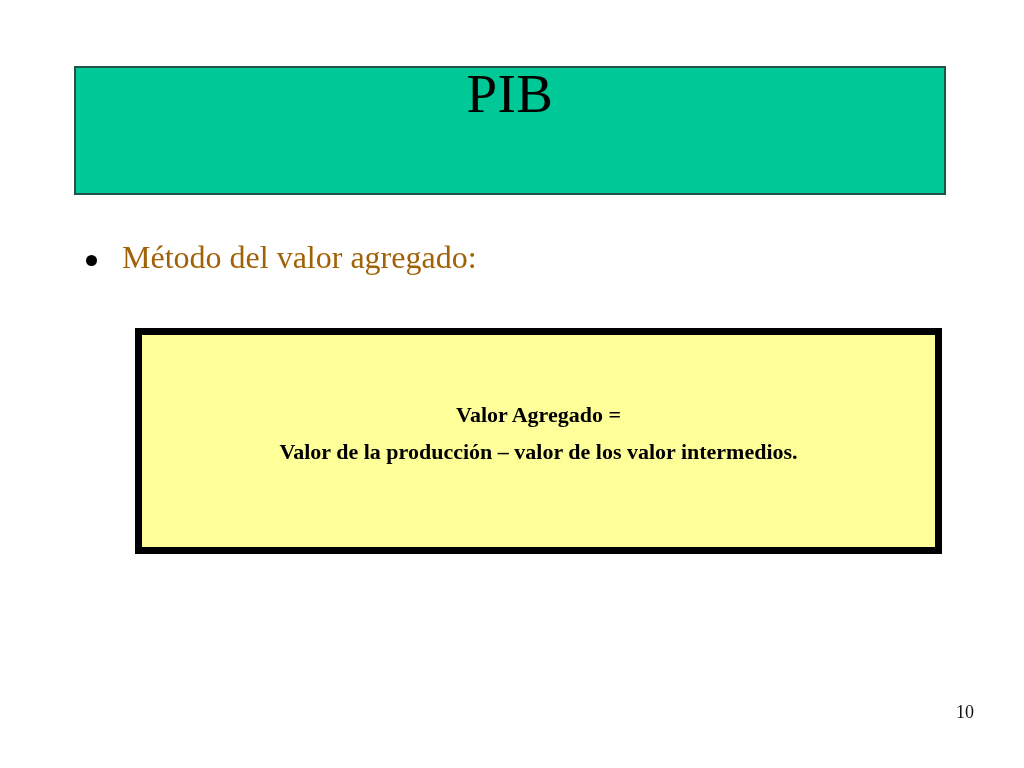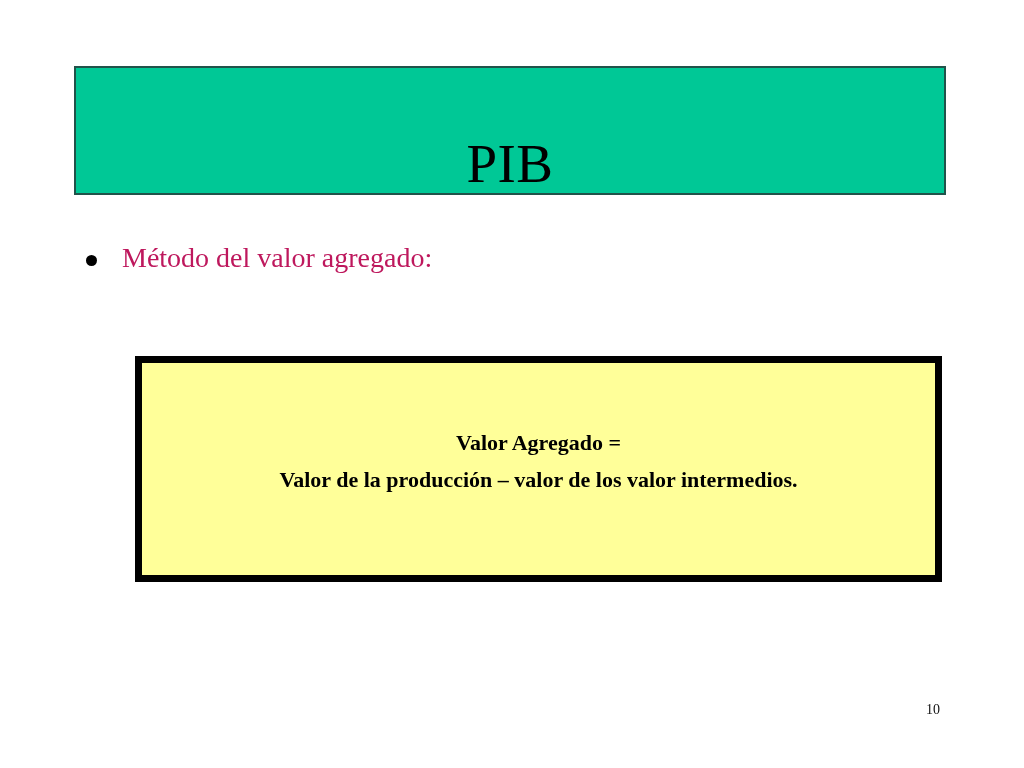--- a/index.html
+++ b/index.html
@@ -28,21 +28,21 @@
   #title-box {
     position: absolute;
     left: 74px;
     top: 66px;
     width: 872px;
     height: 129px;
     background: #00c896;
     border: 2px solid #21534a;
     box-sizing: border-box;
     display: flex;
-    align-items: flex-end;
+    align-items: flex-start;
     justify-content: center;
   }
   #title-text {
     font-family: "Liberation Serif", "DejaVu Serif", serif;
     font-size: 55px;
     line-height: 1;
     color: #000000;
     letter-spacing: 0.5px;
     position: relative;
     top: -2px;
@@ -63,31 +63,31 @@
     height: 11px;
     border-radius: 50%;
     background: #000000;
     flex: 0 0 auto;
     margin-right: 25px;
     position: relative;
     top: 2px;
   }
   #bullet-text {
     font-family: "Liberation Serif", "DejaVu Serif", serif;
-    font-size: 28px;
+    font-size: 32px;
     line-height: 1.1;
-    color: #be185d;
+    color: #a16207;
     white-space: nowrap;
   }
 
   
   #formula-box {
     position: absolute;
     left: 135px;
-    top: 356px;
+    top: 328px;
     width: 807px;
     height: 226px;
     background: #ffff99;
     border: 7px solid #000000;
     box-sizing: border-box;
   }
   #formula-lines {
     position: absolute;
     left: 0;
     top: 61px;
@@ -99,26 +99,26 @@
     font-weight: bold;
     font-size: 22px;
     line-height: 37px;
     color: #000000;
     white-space: nowrap;
   }
 
   
   #page-number {
     position: absolute;
-    left: 900px;
+    left: 956px;
     top: 703px;
     width: 40px;
-    text-align: right;
+    text-align: left;
     font-family: "Liberation Serif", "DejaVu Serif", serif;
-    font-size: 14px;
+    font-size: 18px;
     line-height: 1;
     color: #111111;
   }
 </style>
 </head>
 <body>
 
 <div id="slide">
 
   <div id="title-box">

